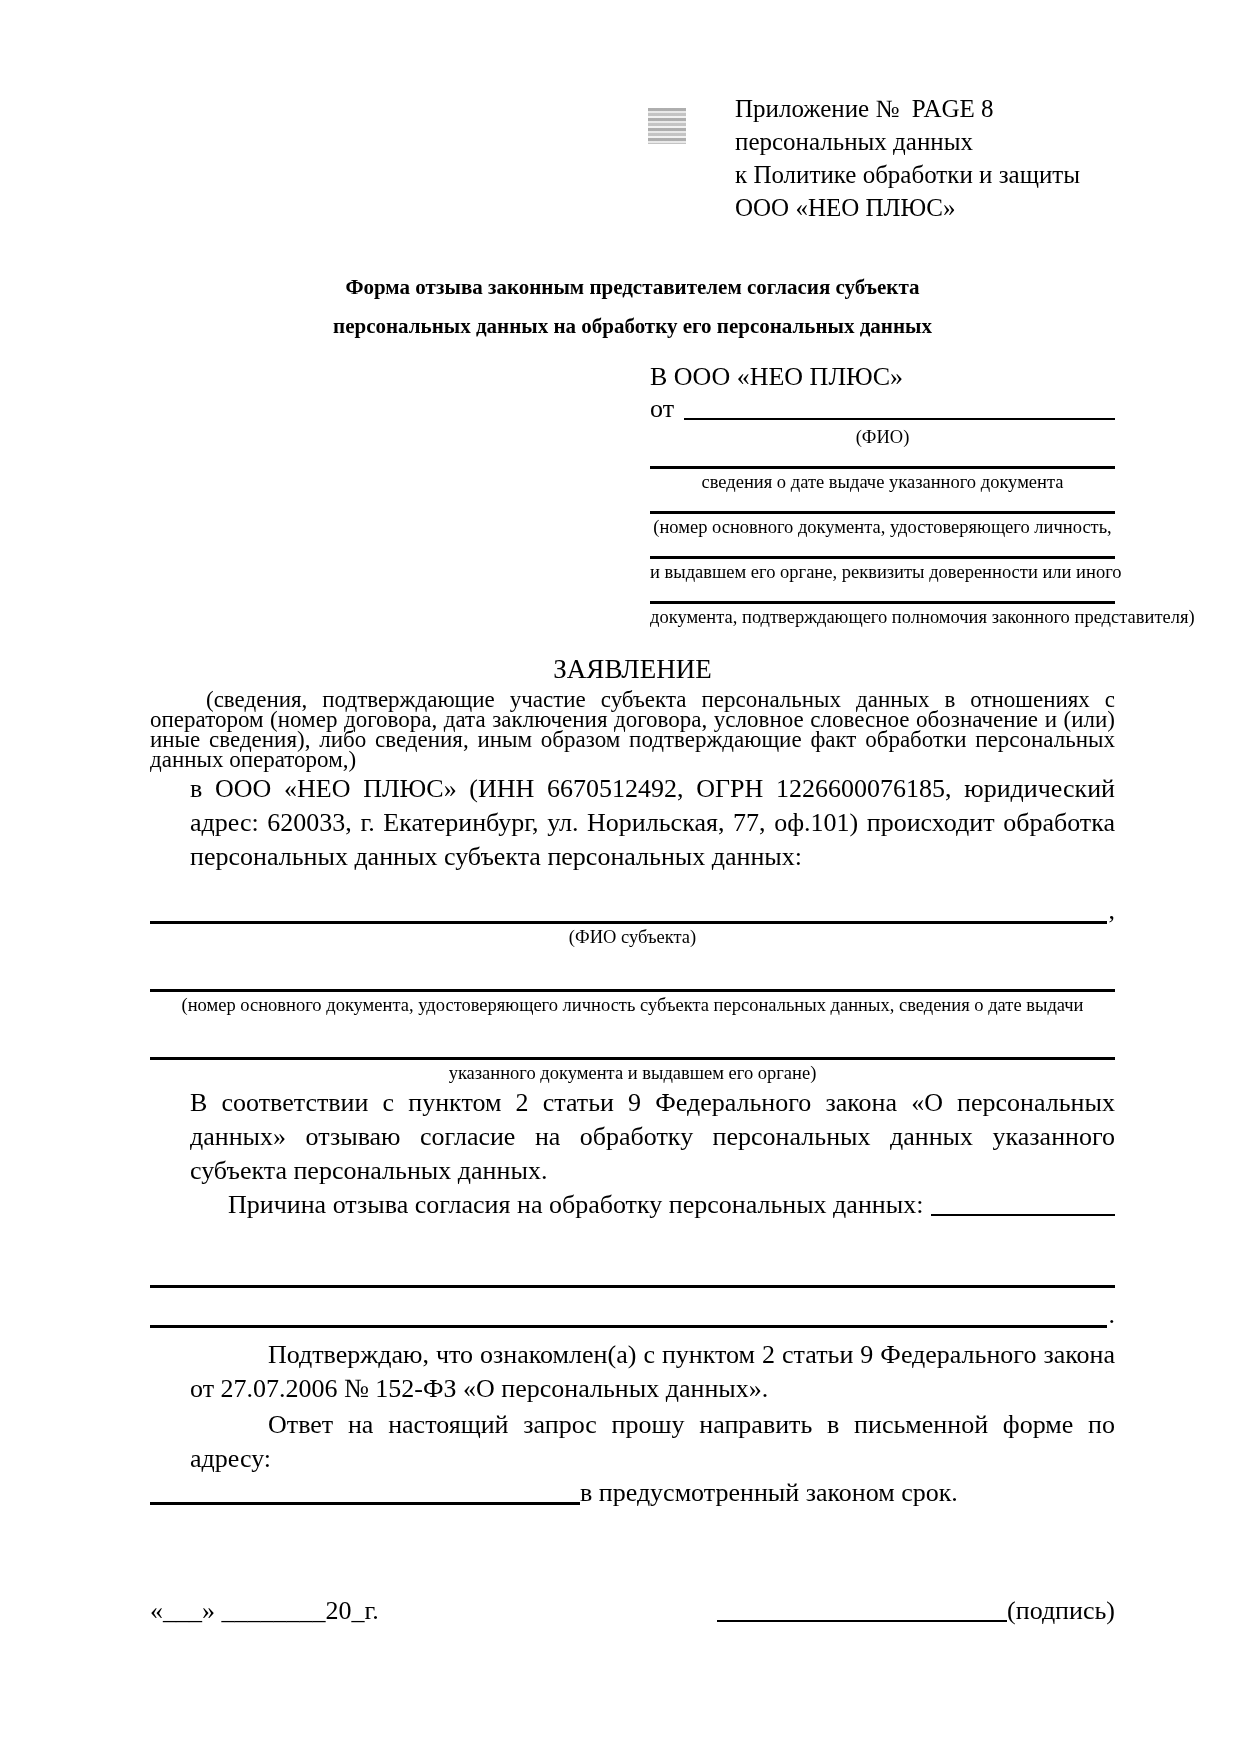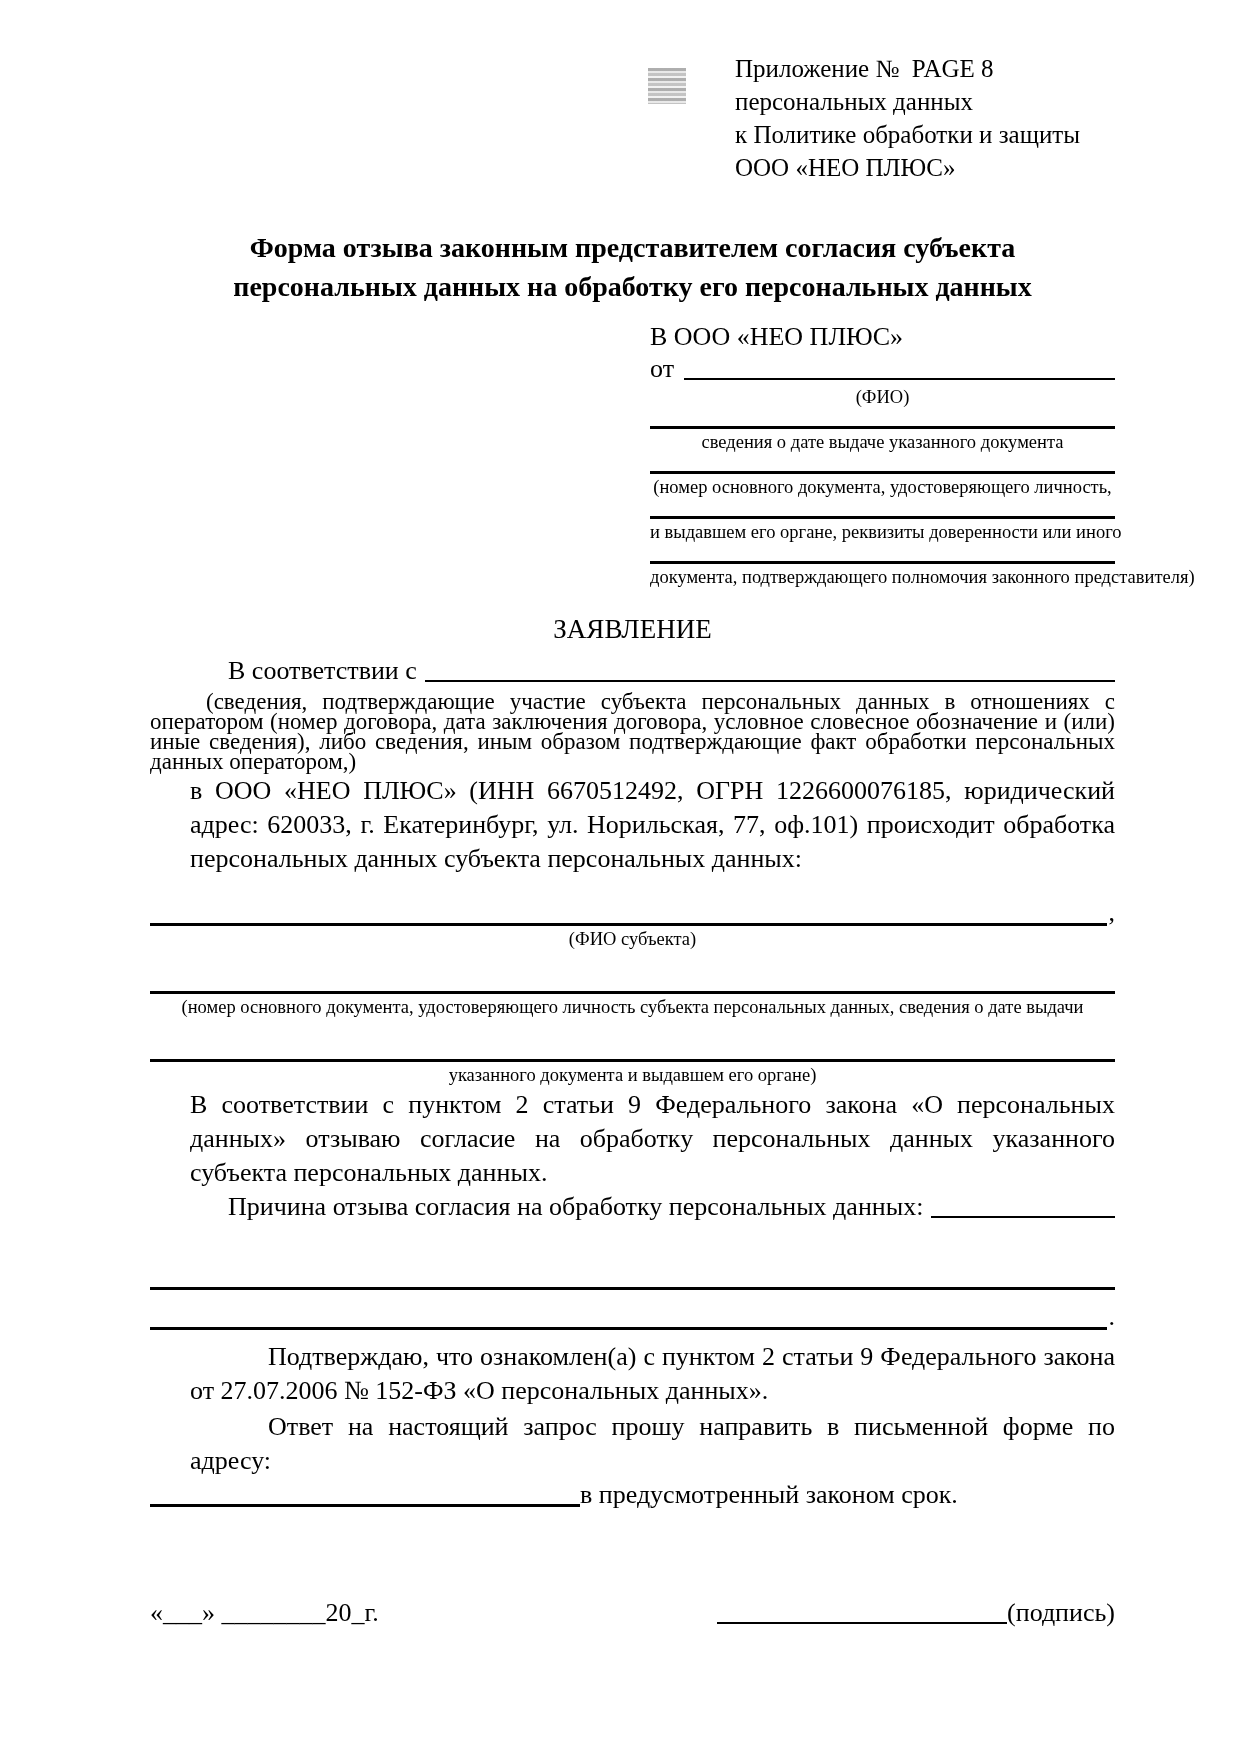--- a/index.html
+++ b/index.html
@@ -1,29 +1,29 @@
 <!DOCTYPE html>
 <html><head>
 <meta charset="utf-8">
 <style>
   html,body{margin:0;padding:0;background:#ffffff;}
   .page{
     position:relative;width:1242px;height:1755px;background:#ffffff;color:#000;
     font-family:"Liberation Serif","DejaVu Serif",serif;font-size:26px;line-height:1.3;
-    padding:52px 127px 0 150px;box-sizing:border-box;overflow:hidden;
+    padding:92px 127px 0 150px;box-sizing:border-box;overflow:hidden;
   }
   
   .header{position:relative;min-height:132px;}
   .stamp{
     position:absolute;left:498px;top:16px;width:38px;height:36px;opacity:.8;
     background:repeating-linear-gradient(180deg,#9a9a9a 0 3px,#e3e3e3 3px 5px,#b5b5b5 5px 8px,#efefef 8px 10px);
   }
   .appendix{margin-left:585px;font-size:25px;line-height:33px;white-space:nowrap;}
   
-  .title{margin-top:44px;text-align:center;font-weight:bold;font-size:28px;line-height:39px;}
+  .title{margin-top:44px;text-align:center;font-weight:bold;font-size:21px;line-height:39px;}
   
   .addressee{margin-left:500px;width:465px;margin-top:14px;}
   .to-line{line-height:34px;}
   .from-line{display:flex;align-items:flex-end;height:32px;}
   .from-line .lbl{margin-right:10px;}
   .fill{flex:1 1 auto;border-bottom:2px solid #000;height:1px;margin-bottom:6px;}
   .cap{font-size:18.5px;line-height:22px;text-align:center;}
   .blank-field{margin-top:18px;}
   .frule{border-top:3px solid #000;height:0;}
   .blank-field .cap{margin-top:2px;white-space:nowrap;}
@@ -89,24 +89,20 @@
       <div class="cap">и выдавшем его органе, реквизиты доверенности или иного</div>
     </div>
     <div class="blank-field">
       <div class="frule"></div>
       <div class="cap">документа, подтверждающего полномочия законного представителя)</div>
     </div>
   </div>
 
   <div class="statement">ЗАЯВЛЕНИЕ</div>
 
-  <div class="flexline indent-first accordance">
-    <span class="lbl">В соответствии с</span>
-    <span class="fill"></span>
-  </div>
 
   <div class="footnote">(сведения, подтверждающие участие субъекта персональных данных в отношениях с оператором (номер договора, дата заключения договора, условное словесное обозначение и (или) иные сведения), либо сведения, иным образом подтверждающие факт обработки персональных данных оператором,)</div>
 
   <div class="para">в ООО «НЕО ПЛЮС» (ИНН 6670512492, ОГРН 1226600076185, юридический адрес: 620033, г. Екатеринбург, ул. Норильская, 77, оф.101) происходит обработка персональных данных субъекта персональных данных:</div>
 
   <div class="rulerow mt24">
     <span class="rfill"></span>
     <span class="tail">,</span>
   </div>
   <div class="cap center">(ФИО субъекта)</div>

